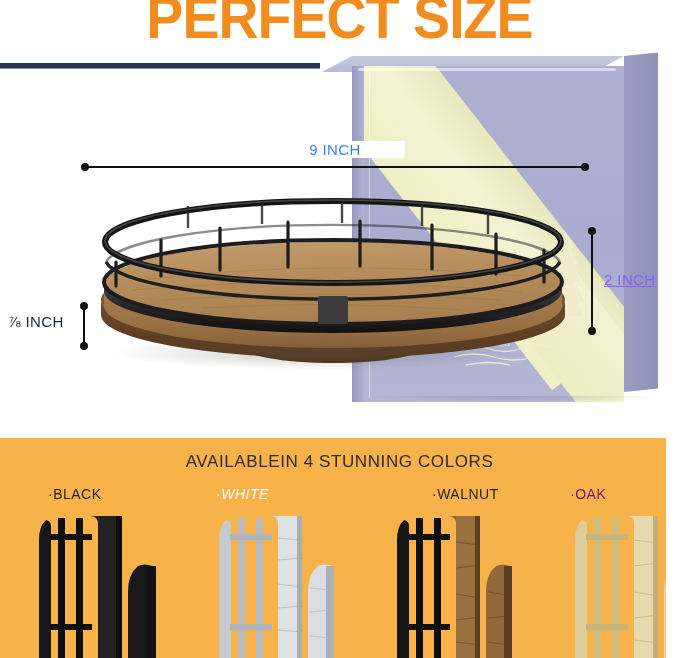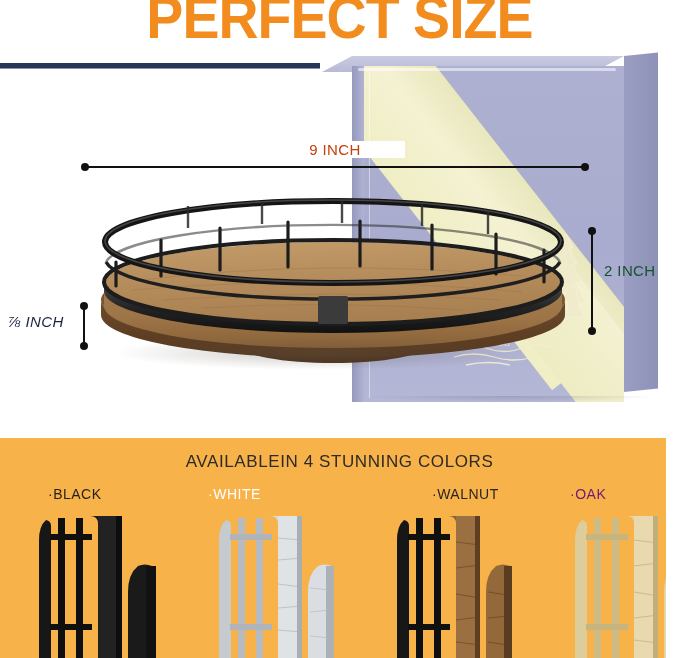--- a/index.html
+++ b/index.html
@@ -92,47 +92,47 @@
   .prod-shadow{
     position:absolute;left:18px;top:140px;width:420px;height:34px;
     background:radial-gradient(ellipse at 50% 50%,rgba(90,80,70,.30),rgba(255,255,255,0) 70%);
   }
 
   
   .dimline-h{position:absolute;left:84px;top:166px;width:502px;height:2px;background:#111;}
   .dot{position:absolute;width:8px;height:8px;border-radius:50%;background:#111;}
   .lbl-9{
     position:absolute;left:265px;top:141px;width:140px;text-align:center;
-    font-size:15px;color:#c2410c;letter-spacing:.4px;
+    font-size:15px;color:#3b82f6;letter-spacing:.4px;
     background:#fff;
   }
   .dimline-v-left{position:absolute;left:83px;top:306px;width:2px;height:40px;background:#111;}
   .lbl-78{
     position:absolute;left:8px;top:313px;font-size:15px;color:#1b2540;letter-spacing:.4px;
     white-space:nowrap;
-    font-style:italic;
   }
   .dimline-v-right{position:absolute;left:591px;top:231px;width:2px;height:100px;background:#111;}
   .lbl-2{
-    position:absolute;left:604px;top:262px;font-size:15px;color:#14532d;letter-spacing:.4px;
+    position:absolute;left:604px;top:271px;font-size:15px;color:#8b5cf6;letter-spacing:.4px;
     white-space:nowrap;
+    text-decoration:underline;
   }
 
   
   .bottom-section{
     position:absolute;left:0;top:438px;width:679px;height:220px;
     background:#F7B24A;overflow:hidden;padding-left:24px;
   }
   .colors-title{
     position:absolute;left:0;top:14px;width:679px;text-align:center;
     font-size:17px;letter-spacing:.6px;color:#2e2b26;
   }
   .swatch-label{position:absolute;top:48px;font-size:14px;letter-spacing:.5px;white-space:nowrap;}
   .sw-black{left:48px;color:#231f1c;text-align:right;}
-  .sw-white{left:208px;color:#ffffff;}
+  .sw-white{left:216px;color:#ffffff;font-style:italic;}
   .sw-walnut{left:384px;color:#2b2420;margin-left:48px;}
   .sw-oak{left:570px;color:#701a75;}
 
   .variant{position:absolute;top:70px;height:150px;}
   .v1{left:20px;width:160px;}
   .v2{left:200px;width:160px;}
   .v3{left:378px;width:160px;}
   .v4{left:556px;width:160px;}
 
   svg{display:block;}

